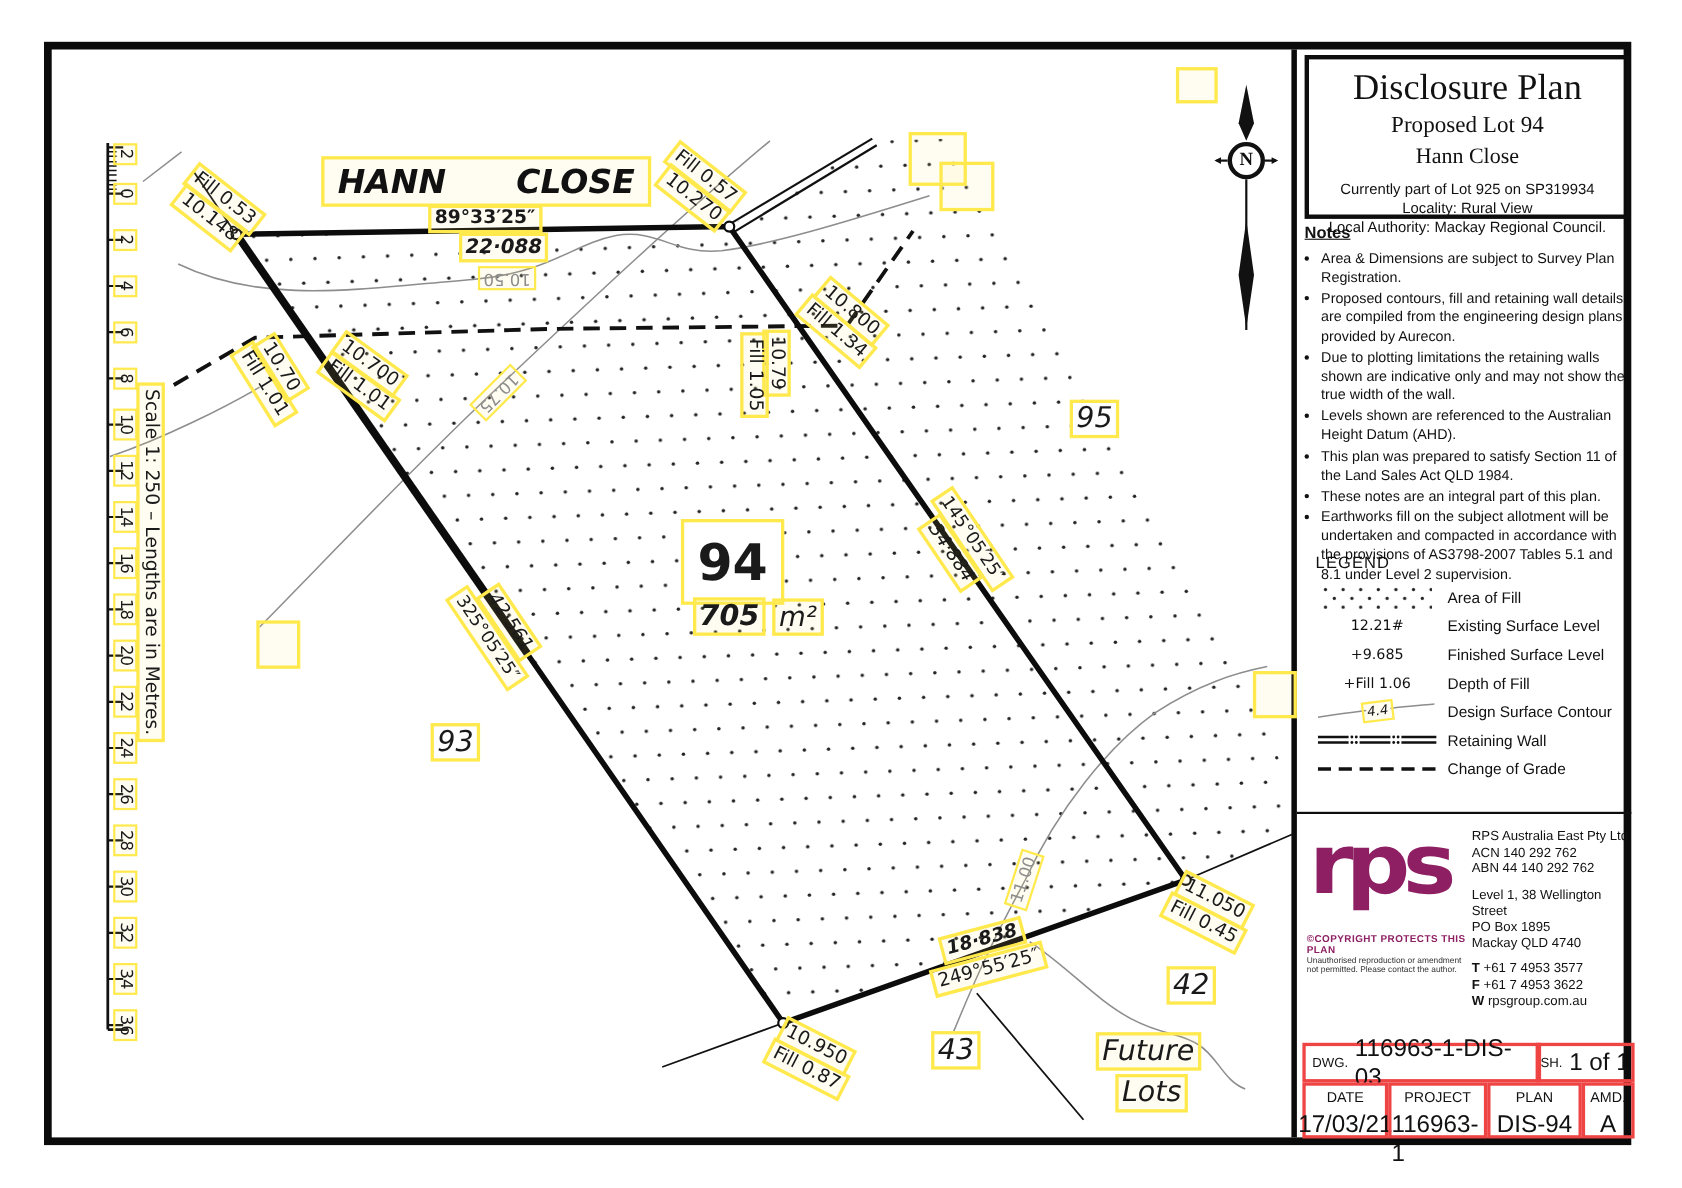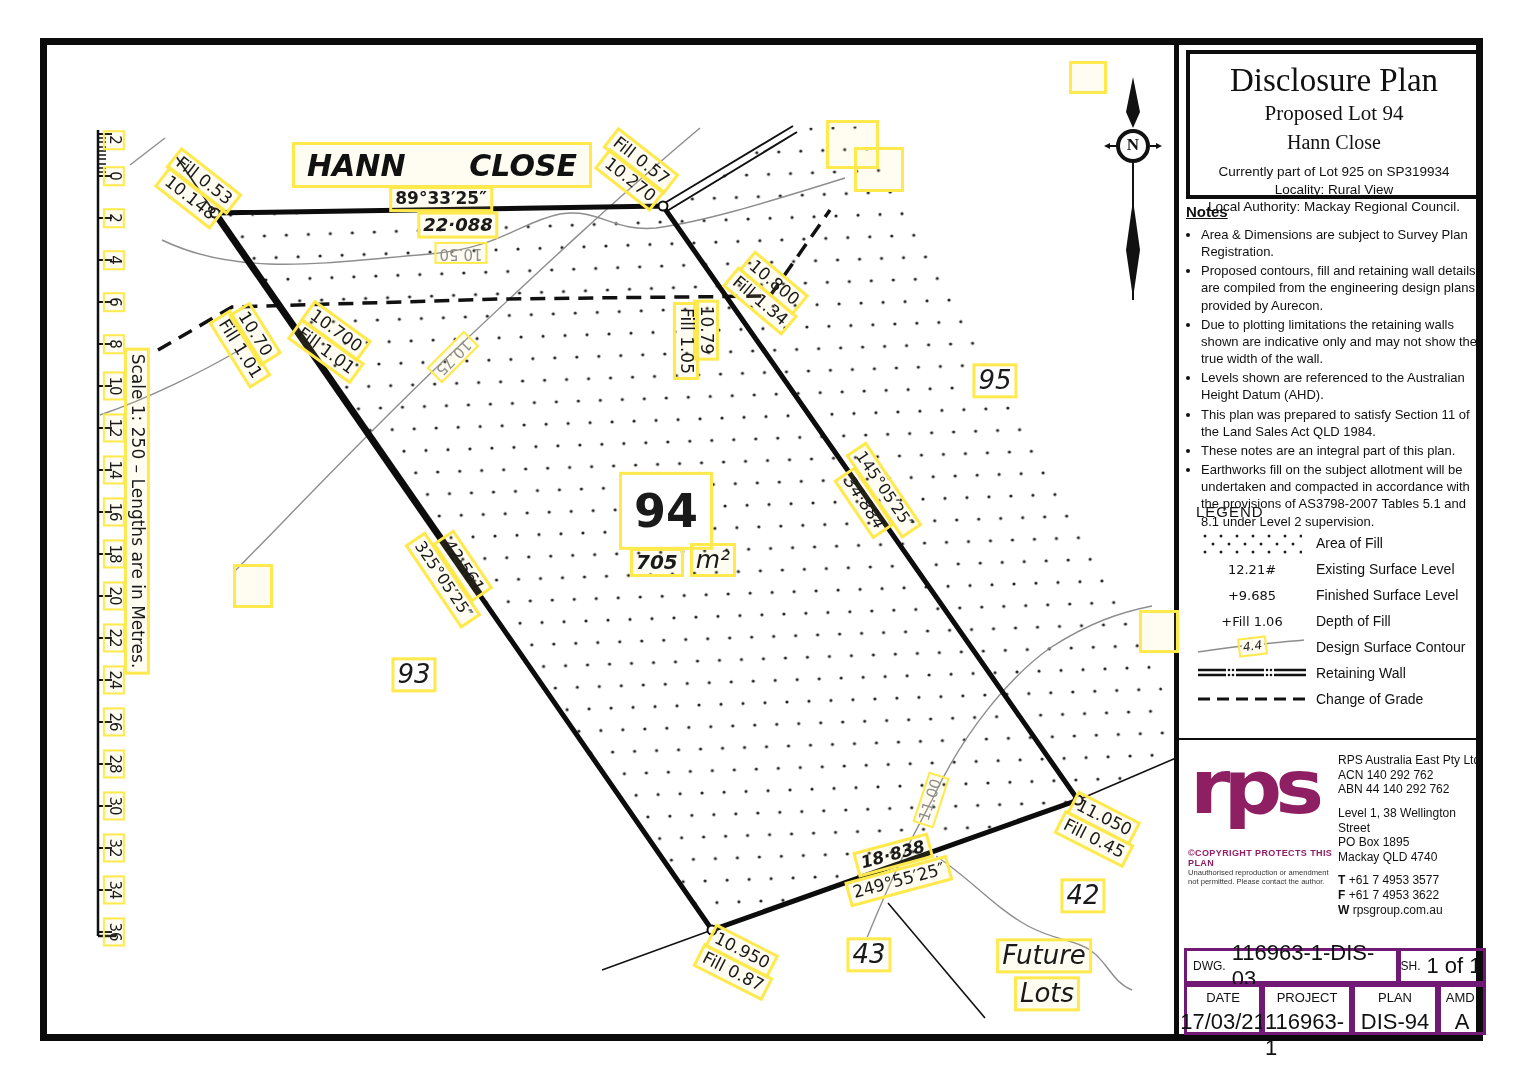--- a/index.html
+++ b/index.html
@@ -40,21 +40,21 @@
   #rpslogo{left:1190px;top:748px;font-family:"DejaVu Sans",sans-serif;font-weight:900;
            font-size:82px;line-height:0.95;letter-spacing:-7px;color:#8e1f63;transform:scaleY(0.92);}
   #copyr{left:1188px;top:848px;width:150px;}
   #copyr .c1{color:#8e1f63;font-weight:bold;font-size:9px;letter-spacing:0.4px;}
   #copyr .c2{font-size:7.6px;color:#333;line-height:1.25;}
   #firm{left:1338px;top:753px;width:148px;font-size:12px;line-height:1.22;}
   #firm .gap{height:9px;}
   #firm b{font-weight:bold;}
   #stmt{left:1184px;top:888px;width:282px;height:44px;border:2px solid #0d0d0d;border-left:none;border-right:none;
         padding:5px 8px;font-size:13.2px;line-height:1.3;}
-  .cell{border:3px solid #701a75;display:flex;align-items:center;justify-content:center;}
+  .cell{border:3px solid #ef4444;display:flex;align-items:center;justify-content:center;}
   #dwgbox{left:1184px;top:948px;width:205px;height:30px;justify-content:flex-start;padding-left:6px;}
   #shbox{left:1396px;top:948px;width:84px;height:30px;}
   .celllab{font-size:12px;margin-right:6px;}
   .cellval{font-size:22px;}
   .col{flex-direction:column;justify-content:flex-start;}
   .collab{font-size:13px;margin-top:3px;}
   .colval{font-size:22px;margin-top:4px;}
   #datebox{left:1184px;top:984px;width:72px;height:45px;}
   #projbox{left:1262px;top:984px;width:84px;height:45px;}
   #planbox{left:1352px;top:984px;width:80px;height:45px;}
@@ -180,21 +180,21 @@
   <div class="abs yb cad ctr" style="left:255px;top:334px;font-size:17px;transform:translate(-50%,-50%) rotate(58deg);">10.70</div>
   <div class="abs yb cad ctr" style="left:240px;top:349px;font-size:17px;transform:translate(-50%,-50%) rotate(58deg);">Fill 1.01</div>
 
   <div class="abs yb cad ctr" style="left:336px;top:331px;font-size:17px;transform:translate(-50%,-50%) rotate(36deg);">10.700</div>
   <div class="abs yb cad ctr" style="left:326px;top:351px;font-size:17px;transform:translate(-50%,-50%) rotate(36deg);">Fill 1.01</div>
 
   <div class="abs ybthin cad ctr gray" style="left:453px;top:357px;font-size:15px;transform:translate(-50%,-50%) rotate(135deg);">10.75</div>
 
   <div class="abs yb cad ctr bold wbg" style="left:666px;top:511px;font-size:46px;padding:12px 12px;transform:translate(-50%,-50%);">94</div>
   <div class="abs" style="left:630px;top:543px;display:flex;gap:6px;align-items:flex-end;">
-    <span class="yb cad it bold" style="font-size:20px;">705</span>
+    <span class="yb cad it bold" style="font-size:26px;">705</span>
     <span class="yb cad it" style="font-size:25px;">m²</span>
   </div>
 
   <div class="abs yb cad ctr it" style="left:463px;top:566px;font-size:17px;transform:translate(-50%,-50%) rotate(56deg);">42·561</div>
   <div class="abs yb cad ctr" style="left:443px;top:580px;font-size:16px;transform:translate(-50%,-50%) rotate(56deg);">325°05′25″</div>
 
   <div class="abs yb cad ctr" style="left:884px;top:490px;font-size:16px;transform:translate(-50%,-50%) rotate(56deg);">145°05′25″</div>
   <div class="abs yb cad ctr it" style="left:864px;top:503px;font-size:17px;transform:translate(-50%,-50%) rotate(56deg);">34·884</div>
 
   <div class="abs yb cad ctr it wbg" style="left:414px;top:675px;font-size:26px;transform:translate(-50%,-50%);">93</div>

